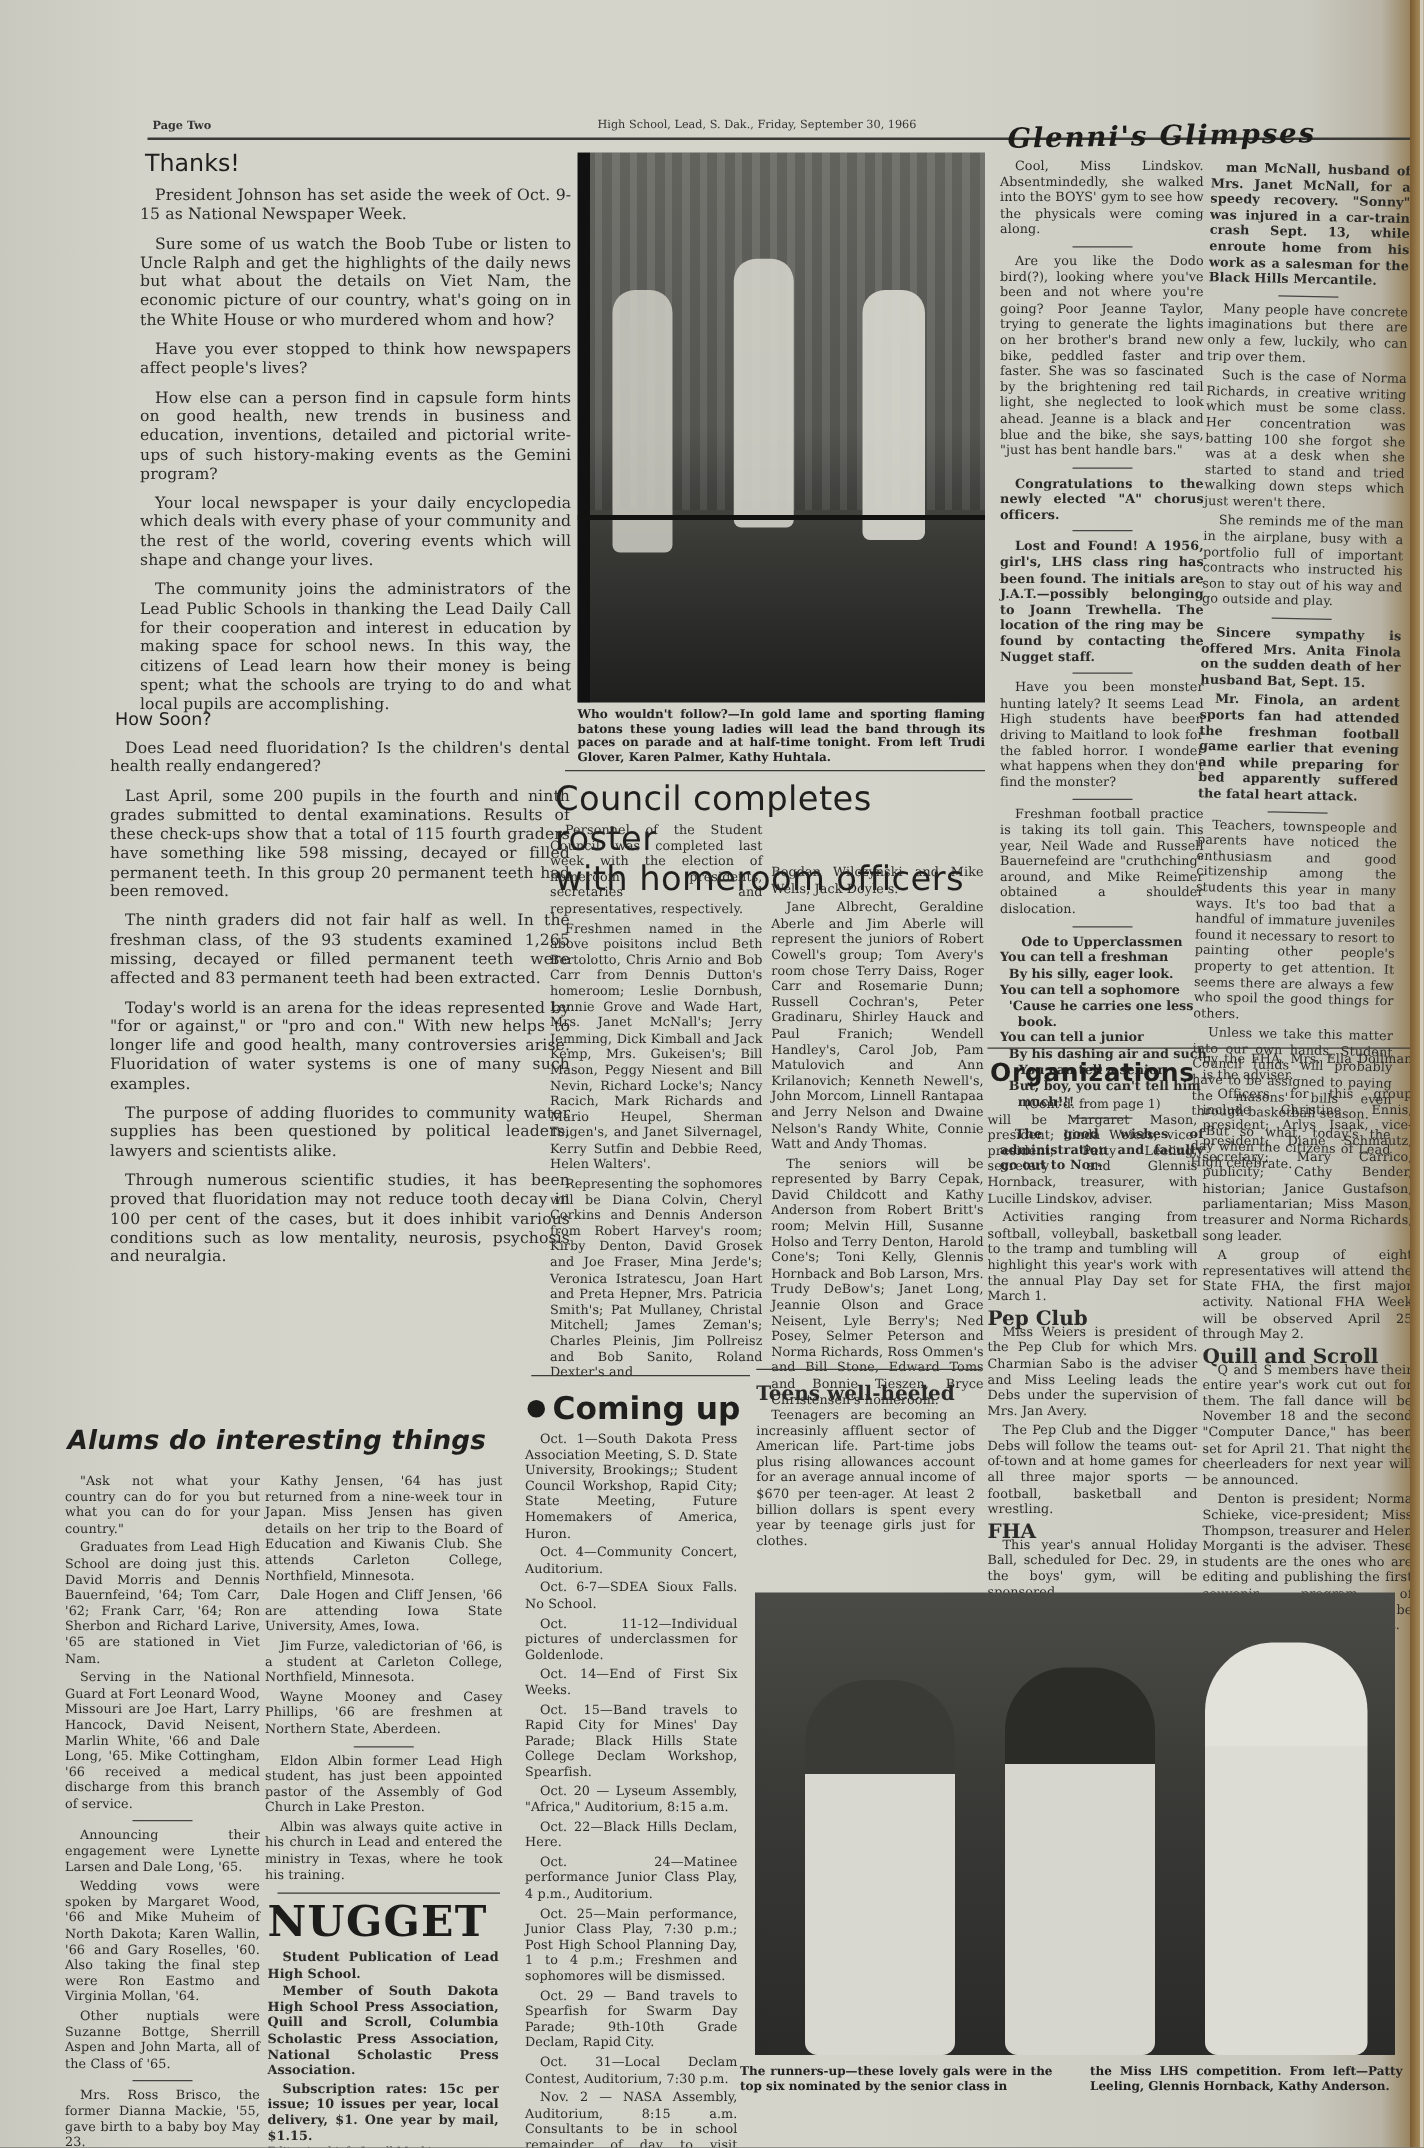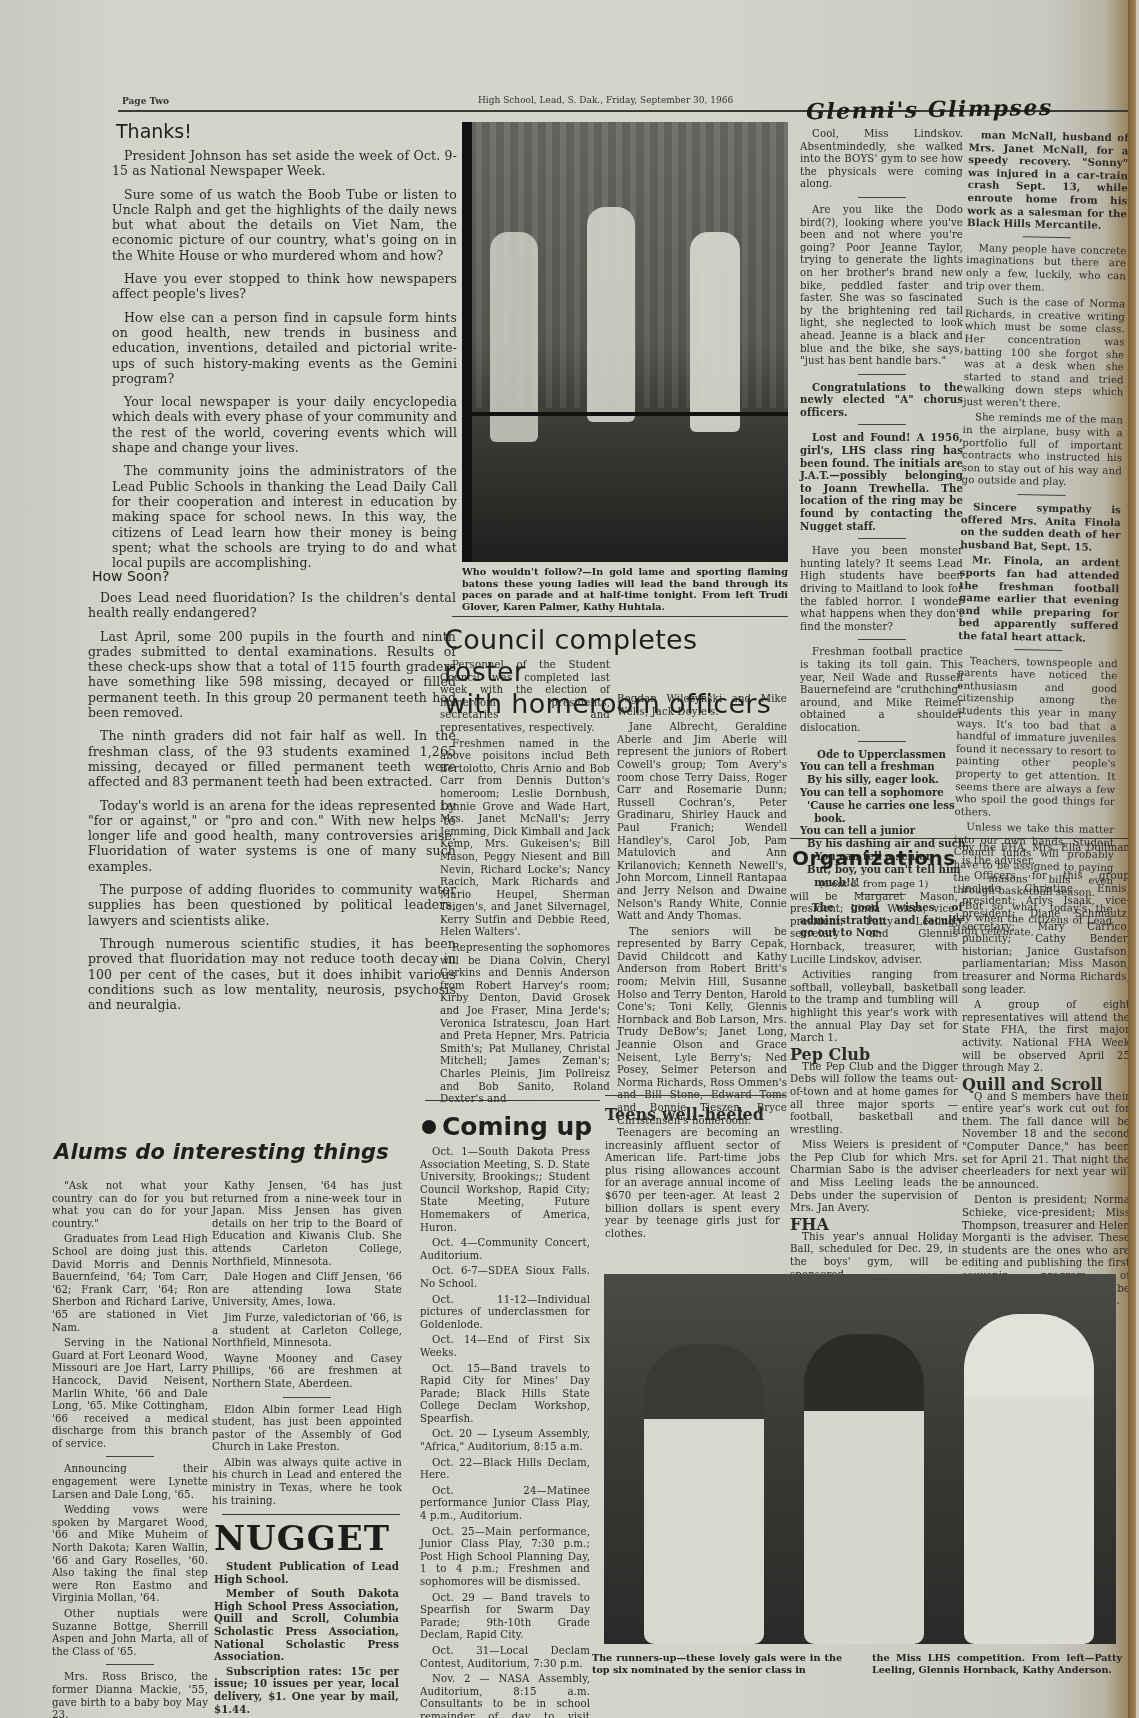--- a/index.html
+++ b/index.html
@@ -129,22 +129,22 @@
       <p>But so what, today's the day when the citizens of Lead High celebrate.</p>
     </div>
   <div class="rule" style="left:790px;top:838px;width:340px"></div>
 
   <div class="abs h-sans" style="left:792px;top:846px;font-size:20px;font-weight:bold;letter-spacing:.5px">Organizations</div>
   <div class="col small" id="org-col1" style="left:790px;top:878px;width:168px">
       <div style="text-align: center; font-size: 10px;">(Cont'd. from page 1)</div>
       <p style="text-indent: 0px;">will be Margaret Mason, president; Linda Weiers, vice-president; Patty Leeling, secretary and Glennis Hornback, treasurer, with Lucille Lindskov, adviser.</p>
       <p>Activities ranging from softball, volleyball, basketball to the tramp and tumbling will highlight this year's work with the annual Play Day set for March 1.</p>
       <div class="sub">Pep Club</div>
+      <p>Miss Weiers is president of the Pep Club for which Mrs. Charmian Sabo is the adviser and Miss Leeling leads the Debs under the supervision of Mrs. Jan Avery.</p>
       <p>The Pep Club and the Digger Debs will follow the teams out-of-town and at home games for all three major sports — football, basketball and wrestling.</p>
-      <p>Miss Weiers is president of the Pep Club for which Mrs. Charmian Sabo is the adviser and Miss Leeling leads the Debs under the supervision of Mrs. Jan Avery.</p>
       <div class="sub">FHA</div>
       <p>This year's annual Holiday Ball, scheduled for Dec. 29, in the boys' gym, will be sponsored</p>
     </div>
   <div class="col small" id="org-col2" style="left:962px;top:842px;width:168px">
       <p style="text-indent: 0px;">by the FHA. Mrs. Ella Dollman is the adviser.</p>
       <p>Officers for this group include Christine Ennis, president; Arlys Isaak, vice-president; Diane Schmautz, secretary; Mary Carrico, publicity; Cathy Bender, historian; Janice Gustafson, parliamentarian; Miss Mason, treasurer and Norma Richards, song leader.</p>
       <p>A group of eight representatives will attend the State FHA, the first major activity. National FHA Week will be observed April 25 through May 2.</p>
       <div class="sub">Quill and Scroll</div>
       <p>Q and S members have their entire year's work cut out for them. The fall dance will be November 18 and the second "Computer Dance," has been set for April 21. That night the cheerleaders for next year will be announced.</p>
       <p>Denton is president; Norma Schieke, vice-president; Miss Thompson, treasurer and Helen Morganti is the adviser. These students are the ones who are editing and publishing the first souvenir program of Golddigger Day, which will be available at the game tonight.</p>
@@ -171,21 +171,21 @@
     <p>Eldon Albin former Lead High student, has just been appointed pastor of the Assembly of God Church in Lake Preston.</p>
     <p>Albin was always quite active in his church in Lead and entered the ministry in Texas, where he took his training.</p>
   </div>
 
   <div class="rule" style="left:222px;top:1514px;width:178px"></div>
   <div class="col" style="left:214px;top:1518px;width:185px">
     <div class="nugget-title">NUGGET</div>
     <div class="small boldp" style="font-size:9px;line-height:10.6px;margin-top:2px">
       <p style="margin-bottom:2px">Student Publication of Lead High School.</p>
       <p style="margin-bottom:2px">Member of South Dakota High School Press Association, Quill and Scroll, Columbia Scholastic Press Association, National Scholastic Press Association.</p>
-      <p style="margin-bottom:2px">Subscription rates: 15c per issue; 10 issues per year, local delivery, $1. One year by mail, $1.44.</p>
+      <p style="margin-bottom:2px">Subscription rates: 15c per issue; 10 issues per year, local delivery, $1. One year by mail, $1.15.</p>
       <div style="font-weight:normal">Editor-in-chief—Janell Mackie.</div>
 
     </div>
   </div>
 
   <div class="abs h-sans" style="left:422px;top:1112px;font-size:25px;font-weight:bold">
     <span style="display:inline-block;width:14px;height:14px;border-radius:50%;background:#1c1c1a;margin-right:6px;vertical-align:1px"></span><span>Coming up</span>
   </div>
   <div class="col small" id="coming-list" style="left:420px;top:1146px;width:170px">
       <p>Oct. 1—South Dakota Press Association Meeting, S. D. State University, Brookings;; Student Council Workshop, Rapid City; State Meeting, Future Homemakers of America, Huron.</p>

